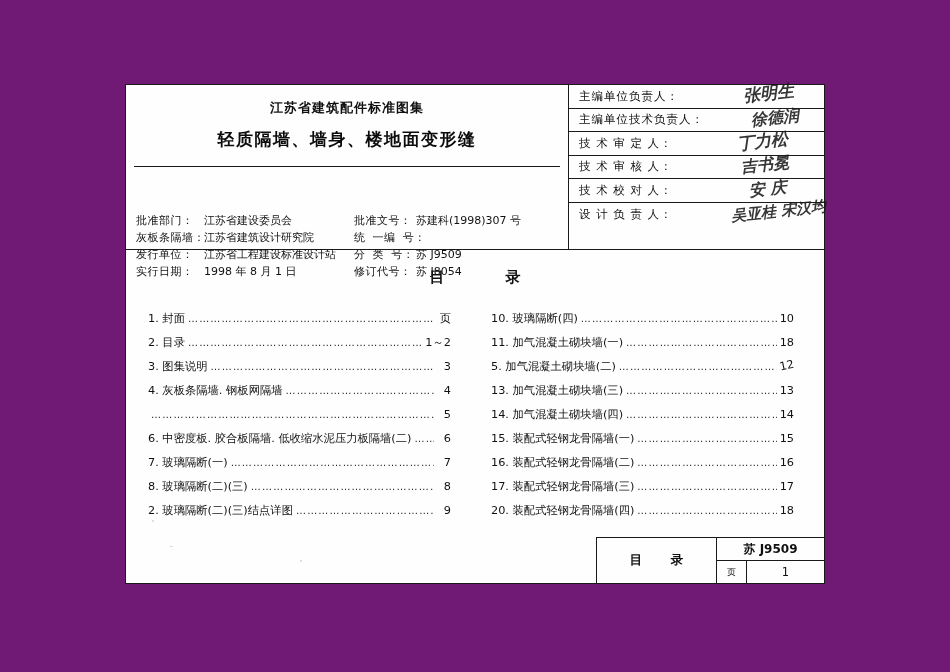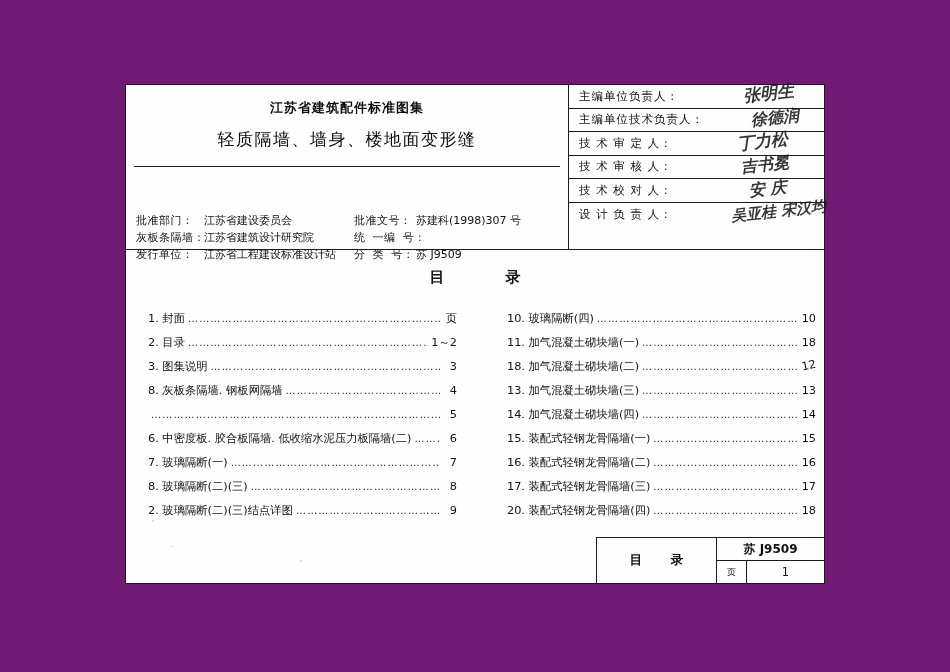--- a/index.html
+++ b/index.html
@@ -62,21 +62,21 @@
     font-size: 13px;
     font-weight: bold;
     font-family: "DejaVu Sans", sans-serif;
     margin-top: 14px;
     letter-spacing: 1px;
     color: #111;
   }
   .atlas-title {
     text-align: center;
     font-size: 17px;
-    font-weight: normal;
+    font-weight: bold;
     margin-top: 11px;
     letter-spacing: 1.5px;
     color: #0c0c0c;
   }
   .title-rule {
     position: absolute;
     left: 8px;
     right: 8px;
     top: 81px;
     border-top: 1.2px solid #1a1a1a;
@@ -165,23 +165,22 @@
     font-size: 15px;
     font-weight: bold;
     letter-spacing: 28px;
     padding-top: 18px;
     padding-left: 28px;
   }
   .cols {
     position: absolute;
     top: 62px;
     left: 0;
-    right: 0;
-    display: flex;
-    gap: 10px;
+    right: 12px;
+    display: flex;
   }
   .col {
     width: 50%;
     box-sizing: border-box;
     padding: 0 18px 0 22px;
   }
   .toc-item {
     display: flex;
     align-items: baseline;
     font-size: 11.3px;
@@ -302,20 +301,26 @@
             <span class="meta-value">江苏省建筑设计研究院</span>
             <span class="meta-label2">统 一编 号：</span>
             <span class="meta-value2"></span>
           </div>
           <div class="meta-row">
             <span class="meta-label">发行单位：</span>
             <span class="meta-value">江苏省工程建设标准设计站</span>
             <span class="meta-label2">分 类 号：</span>
             <span class="meta-value2">苏 J9509</span>
           </div>
+          <div class="meta-row">
+            <span class="meta-label">实行日期：</span>
+            <span class="meta-value">1998 年 8 月 1 日</span>
+            <span class="meta-label2">修订代号：</span>
+            <span class="meta-value2">苏 J8054</span>
+          </div>
         </div>
       </div>
 
       <div class="title-right">
         <div class="sig-table">
 
           <div class="sig-row">
             <span class="sig-label">主编单位负责人：</span>
             <span class="sig-line">
               <span class="hand" style="left:16px; top:-3px; font-size:17px;">张明生</span>
@@ -376,21 +381,21 @@
             <span class="toc-text">2. 目录</span>
             <span class="toc-dots">……………………………………………………………………………………………………</span>
             <span class="toc-page">1～2</span>
           </div>
           <div class="toc-item">
             <span class="toc-text">3. 图集说明</span>
             <span class="toc-dots">……………………………………………………………………………………………………</span>
             <span class="toc-page">3</span>
           </div>
           <div class="toc-item">
-            <span class="toc-text">8. 灰板条隔墙. 钢板网隔墙</span>
+            <span class="toc-text">4. 灰板条隔墙. 钢板网隔墙</span>
             <span class="toc-dots">……………………………………………………………………………………………………</span>
             <span class="toc-page">4</span>
           </div>
           <div class="toc-item">
             <span class="toc-dots">……………………………………………………………………………………………………</span>
             <span class="toc-page">5</span>
           </div>
           <div class="toc-item">
             <span class="toc-text">6. 中密度板. 胶合板隔墙. 低收缩水泥压力板隔墙(二)</span>
             <span class="toc-dots">……………………………………………………………………………………………………</span>
@@ -418,21 +423,21 @@
             <span class="toc-text">10. 玻璃隔断(四)</span>
             <span class="toc-dots">……………………………………………………………………………………………………</span>
             <span class="toc-page">10</span>
           </div>
           <div class="toc-item">
             <span class="toc-text">11. 加气混凝土砌块墙(一)</span>
             <span class="toc-dots">……………………………………………………………………………………………………</span>
             <span class="toc-page">18</span>
           </div>
           <div class="toc-item">
-            <span class="toc-text">18. 加气混凝土砌块墙(二)</span>
+            <span class="toc-text">5. 加气混凝土砌块墙(二)</span>
             <span class="toc-dots">……………………………………………………………………………………………………</span>
             <span class="toc-page tilt">12</span>
           </div>
           <div class="toc-item">
             <span class="toc-text">13. 加气混凝土砌块墙(三)</span>
             <span class="toc-dots">……………………………………………………………………………………………………</span>
             <span class="toc-page">13</span>
           </div>
           <div class="toc-item">
             <span class="toc-text">14. 加气混凝土砌块墙(四)</span>

